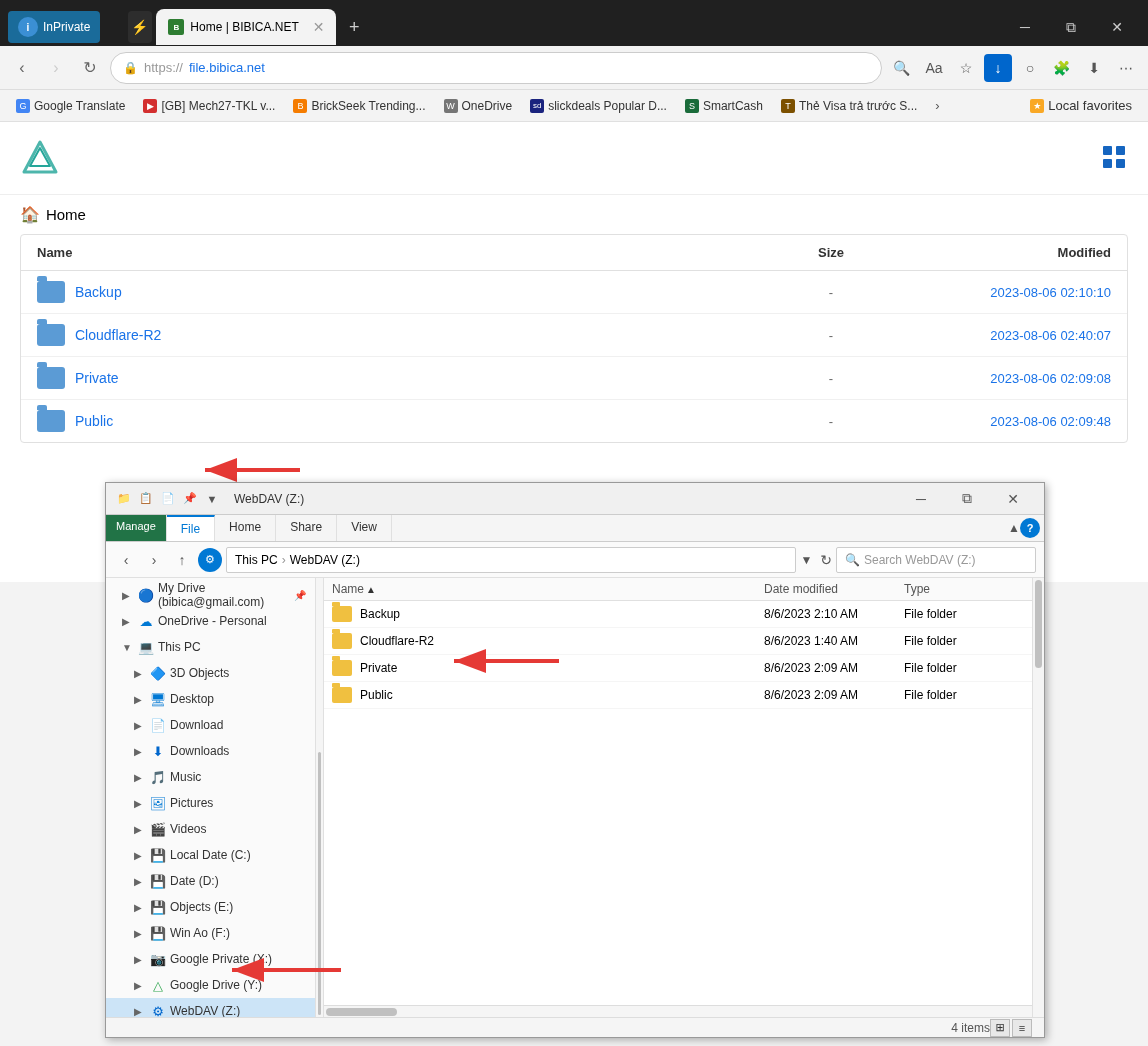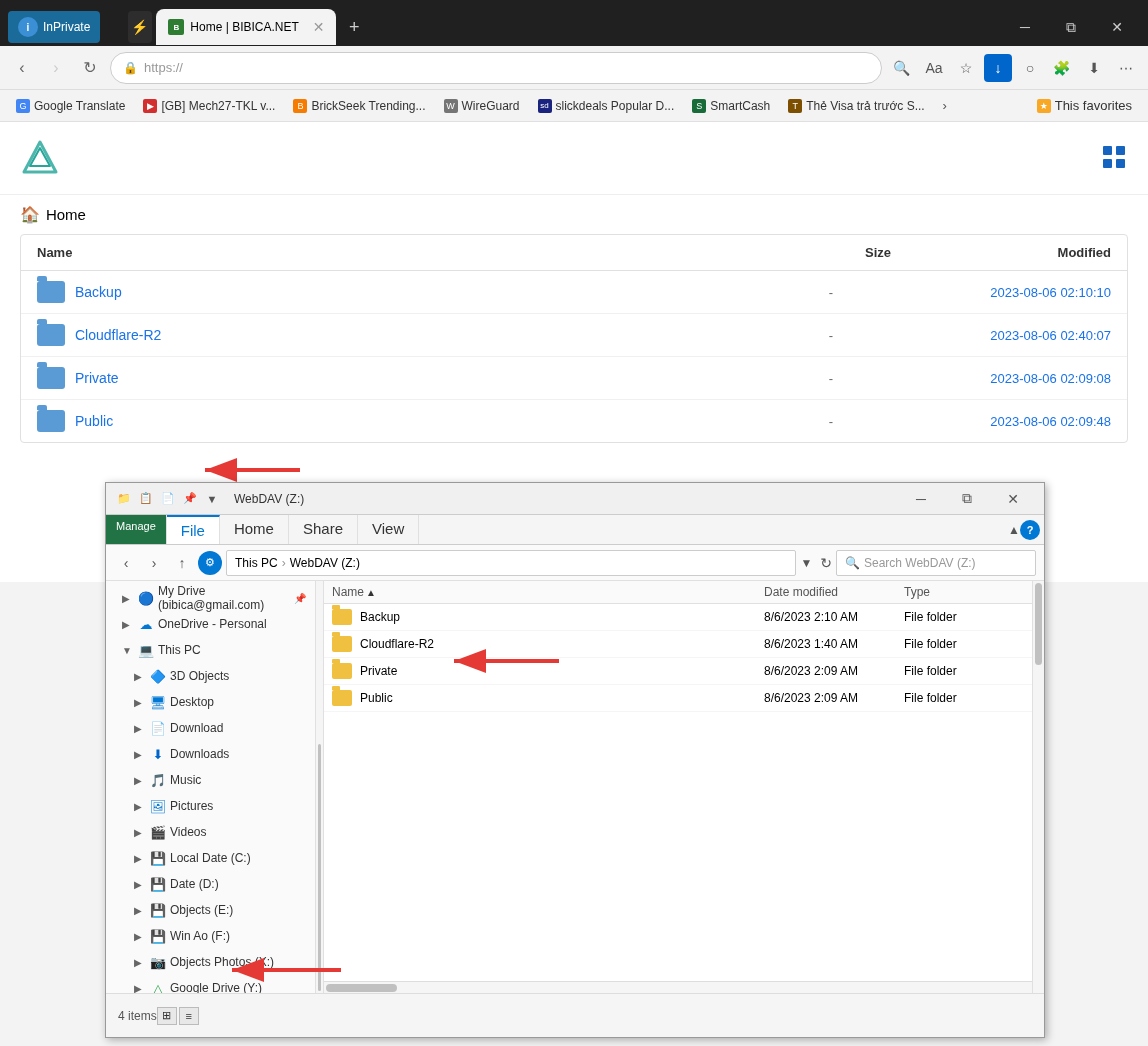--- a/index.html
+++ b/index.html
@@ -60,21 +60,21 @@
     
     .explorer-window { position: absolute; left: 105px; top: 482px; width: 940px; height: 556px; background: white; border: 1px solid #999; box-shadow: 2px 2px 8px rgba(0,0,0,0.3); display: flex; flex-direction: column; }
     .explorer-titlebar { background: #f0f0f0; display: flex; align-items: center; padding: 0 8px; height: 32px; border-bottom: 1px solid #ccc; gap: 4px; }
     .explorer-title-icons { display: flex; gap: 2px; }
     .exp-title-icon { width: 20px; height: 20px; display: flex; align-items: center; justify-content: center; font-size: 11px; color: #555; cursor: pointer; border-radius: 2px; }
     .window-controls { display: flex; margin-left: auto; }
     .wc-btn { width: 46px; height: 32px; display: flex; align-items: center; justify-content: center; font-size: 14px; color: #555; cursor: pointer; }
 
     .ribbon { border-bottom: 1px solid #ccc; }
     .ribbon-tabs { display: flex; background: #f5f5f5; }
-    .ribbon-tab { padding: 5px 14px; font-size: 15px; color: #333; cursor: pointer; border-right: 1px solid #e0e0e0; }
+    .ribbon-tab { padding: 5px 14px; font-size: 12px; color: #333; cursor: pointer; border-right: 1px solid #e0e0e0; }
     .ribbon-tab.active { background: white; border-top: 2px solid #0078d4; color: #0078d4; }
     .ribbon-tab.manage { background: #217346; color: white; font-size: 11px; padding: 5px 10px; text-align: center; }
 
     .explorer-nav { display: flex; align-items: center; padding: 4px 8px; gap: 4px; border-bottom: 1px solid #e0e0e0; height: 36px; background: #fafafa; }
     .exp-nav-btn { background: none; border: none; font-size: 14px; color: #555; cursor: pointer; width: 24px; height: 24px; display: flex; align-items: center; justify-content: center; border-radius: 3px; }
     .breadcrumb-path { flex: 1; background: white; border: 1px solid #ccc; border-radius: 2px; padding: 3px 8px; display: flex; align-items: center; gap: 4px; height: 26px; font-size: 12px; }
     .path-sep { color: #999; }
     .exp-search { background: white; border: 1px solid #ccc; border-radius: 2px; padding: 3px 8px; height: 26px; display: flex; align-items: center; gap: 4px; width: 200px; font-size: 12px; color: #999; }
     .exp-refresh { background: none; border: none; font-size: 14px; color: #555; cursor: pointer; }
 
@@ -86,21 +86,21 @@
     .nav-item .item-icon { width: 16px; height: 16px; display: flex; align-items: center; justify-content: center; font-size: 13px; }
     .nav-item .item-label { flex: 1; }
     .nav-item .pin-icon { color: #999; font-size: 10px; }
     .content-header { display: grid; grid-template-columns: 1fr 140px 120px; padding: 4px 8px; border-bottom: 1px solid #e0e0e0; font-size: 12px; color: #555; background: #fafafa; align-items: center; }
     .content-row { display: grid; grid-template-columns: 1fr 140px 120px; padding: 5px 8px; border-bottom: 1px solid #f5f5f5; align-items: center; cursor: pointer; font-size: 12px; }
     .content-name-cell { display: flex; align-items: center; gap: 8px; }
     .folder-icon-sm { width: 20px; height: 16px; background: #f0c040; border-radius: 2px; position: relative; }
     .folder-icon-sm::before { content: ''; position: absolute; top: -4px; left: 0; width: 8px; height: 4px; background: #f0c040; border-radius: 1px 1px 0 0; }
     .sort-arrow { color: #333; font-size: 10px; margin-left: 2px; }
 
-    .status-bar { background: #f5f5f5; border-top: 1px solid #ddd; padding: 3px 12px; display: flex; align-items: center; justify-content: flex-start; font-size: 12px; color: #555; height: 44px; }
+    .status-bar { background: #f5f5f5; border-top: 1px solid #ddd; padding: 3px 12px; display: flex; align-items: center; justify-content: flex-end; font-size: 12px; color: #555; height: 20px; }
     .view-buttons { display: flex; gap: 2px; }
     .view-btn { width: 20px; height: 18px; display: flex; align-items: center; justify-content: center; cursor: pointer; border: 1px solid #bbb; background: #e8e8e8; font-size: 11px; color: #333; }
 
     
     .onedrive-icon { color: #0078d4; font-size: 14px; }
     
     .thispc-icon { color: #555; font-size: 14px; }
     
     .obj3d-icon { color: #7c4dff; font-size: 13px; }
     
@@ -158,20 +158,21 @@
     </div>
   </div>
 
   <div class="nav-bar">
     <button class="nav-btn">‹</button>
     <button class="nav-btn" style="color:#ccc;">›</button>
     <button class="nav-btn">↻</button>
     <div class="address-bar">
       <span class="address-lock">🔒</span>
       <span class="address-https">https://</span>
+      <span class="address-text">file.bibica.net</span>
     </div>
     <div class="nav-actions">
       <button class="nav-icon-btn">🔍</button>
       <button class="nav-icon-btn">Aa</button>
       <button class="nav-icon-btn">☆</button>
       <button class="nav-icon-btn" style="background:#0066cc;border-radius:4px;color:white;">↓</button>
       <button class="nav-icon-btn">○</button>
       <button class="nav-icon-btn">🧩</button>
       <button class="nav-icon-btn">⬇</button>
       <button class="nav-icon-btn">⋯</button>
@@ -186,38 +187,38 @@
     <div class="bookmark-item">
       <div class="bookmark-favicon bm-red">▶</div>
       <span>[GB] Mech27-TKL v...</span>
     </div>
     <div class="bookmark-item">
       <div class="bookmark-favicon bm-orange">B</div>
       <span>BrickSeek Trending...</span>
     </div>
     <div class="bookmark-item">
       <div class="bookmark-favicon bm-grey">W</div>
-      <span>WireGuard</span>
+      <span>OneDrive</span>
     </div>
     <div class="bookmark-item">
       <div class="bookmark-favicon bm-teal" style="background:#1a237e;color:white;font-size:8px;">sd</div>
       <span>slickdeals Popular D...</span>
     </div>
     <div class="bookmark-item">
       <div class="bookmark-favicon" style="background:#1a6b3a;color:white;">S</div>
       <span>SmartCash</span>
     </div>
     <div class="bookmark-item">
       <div class="bookmark-favicon bm-purple" style="background:#7c5000;color:white;">T</div>
       <span>Thẻ Visa trả trước S...</span>
     </div>
     <div style="width:20px;display:flex;align-items:center;justify-content:center;cursor:pointer;color:#555;">›</div>
     <div class="more-bookmarks" style="margin-left:auto;">
       <div class="bookmark-favicon bm-yellow">★</div>
-      <span>This favorites</span>
+      <span>Local favorites</span>
     </div>
   </div>
 </div>
 
 <div class="page-content" style="height: 460px; overflow: hidden; position: relative;">
 
   <div class="bibica-header">
     <div class="bibica-logo">
 
       <svg class="bibica-logo-icon" viewBox="0 0 40 40" width="40" height="40">
@@ -236,21 +237,21 @@
   </div>
 
   <div class="breadcrumb">
     <span class="home-icon">🏠</span>
     <span>Home</span>
   </div>
 
   <div class="file-table">
     <div class="file-table-header">
       <span>Name</span>
-      <span style="text-align:right;">Size</span>
+      <span style="text-align:center;">Size</span>
       <span class="col-right">Modified</span>
     </div>
 
     <div class="file-row">
       <div class="file-name-cell">
         <div class="folder-icon"></div>
         <a class="file-link">Backup</a>
       </div>
       <span class="file-size" style="text-align:center;">-</span>
       <span class="file-date col-right">2023-08-06 02:10:10</span>
@@ -422,21 +423,21 @@
         <span class="item-label">Objects (E:)</span>
       </div>
       <div class="nav-item" style="padding-left:28px;">
         <span class="expand-arrow">▶</span>
         <span class="item-icon drive-icon">💾</span>
         <span class="item-label">Win Ao (F:)</span>
       </div>
       <div class="nav-item" style="padding-left:28px;">
         <span class="expand-arrow">▶</span>
         <span class="item-icon gphotos-icon">📷</span>
-        <span class="item-label">Objects Photos (X:)</span>
+        <span class="item-label">Google Private (X:)</span>
       </div>
       <div class="nav-item" style="padding-left:28px;">
         <span class="expand-arrow">▶</span>
         <span class="item-icon gdrive-icon">△</span>
         <span class="item-label">Google Drive (Y:)</span>
       </div>
       <div class="nav-item selected" style="padding-left:28px;">
         <span class="expand-arrow">▶</span>
         <span class="item-icon webdav-icon">⚙</span>
         <span class="item-label">WebDAV (Z:)</span>

